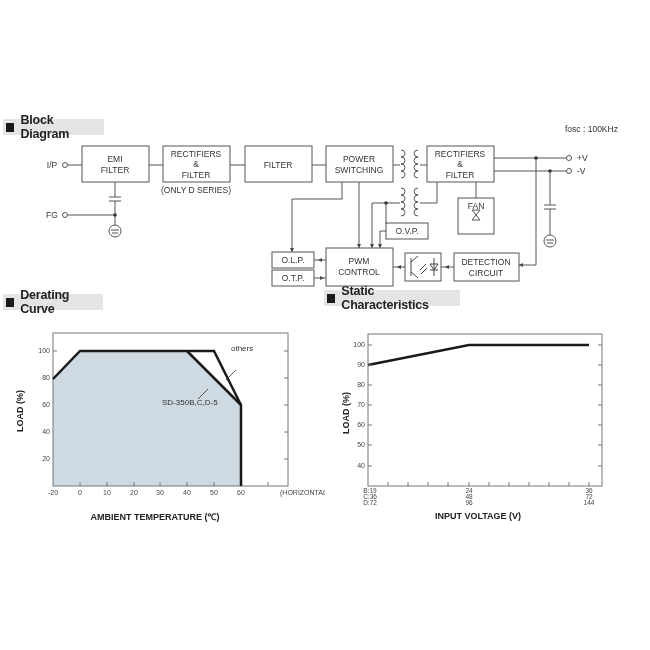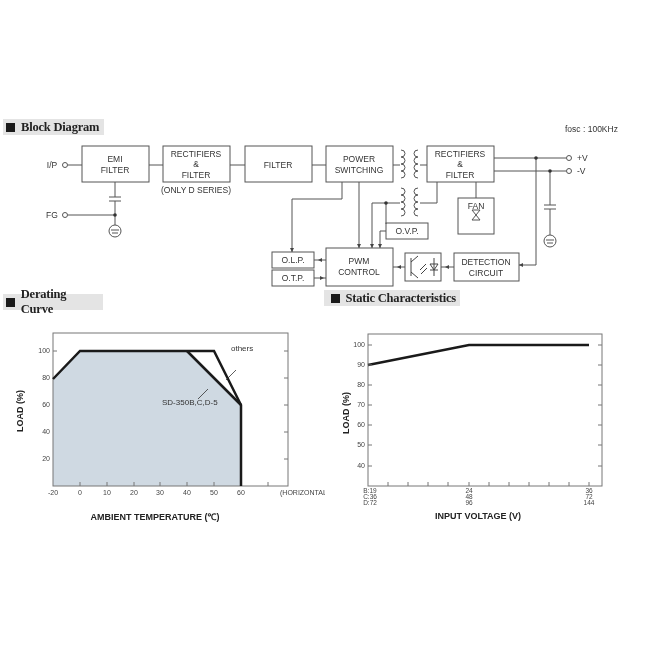--- a/index.html
+++ b/index.html
@@ -1,19 +1,19 @@
 <!DOCTYPE html>
 <html><head>
 <meta charset="utf-8">
 <style>
   html, body { margin:0; padding:0; background:#ffffff; }
   body { width:650px; height:650px; position:relative; overflow:hidden; font-family:"Liberation Sans", sans-serif; color:#222; }
   .section-header { position:absolute; height:16px; background:#e4e4e4; display:flex; align-items:center; padding:0 4px 0 3px; }
   .section-header .sq { width:9px; height:9px; background:#1a1a1a; margin-right:6px; }
-  .section-header .t { font-weight:bold; font-size:12.5px; color:#222; letter-spacing:-0.2px;font-family:Liberation Serif, serif; }
+  .section-header .t { font-weight:bold; font-size:12.5px; color:#222; letter-spacing:-0.2px; }
   svg text { font-family:"Liberation Sans", sans-serif; }
   .abs { position:absolute; }
 </style>
 </head>
 <body>
 
 <div class="section-header" style="left:3px; top:119px; width:94px;">
   <span class="sq"></span>
   <span class="t">Block Diagram</span>
 </div>

